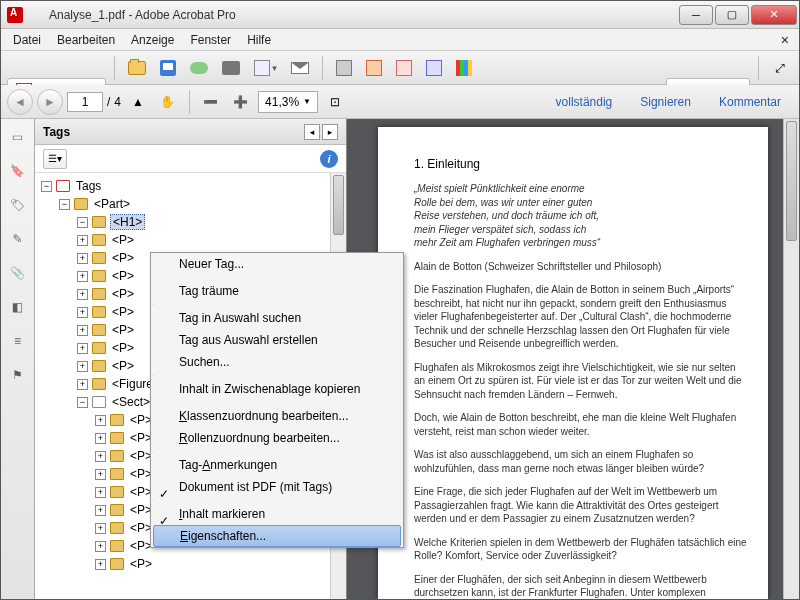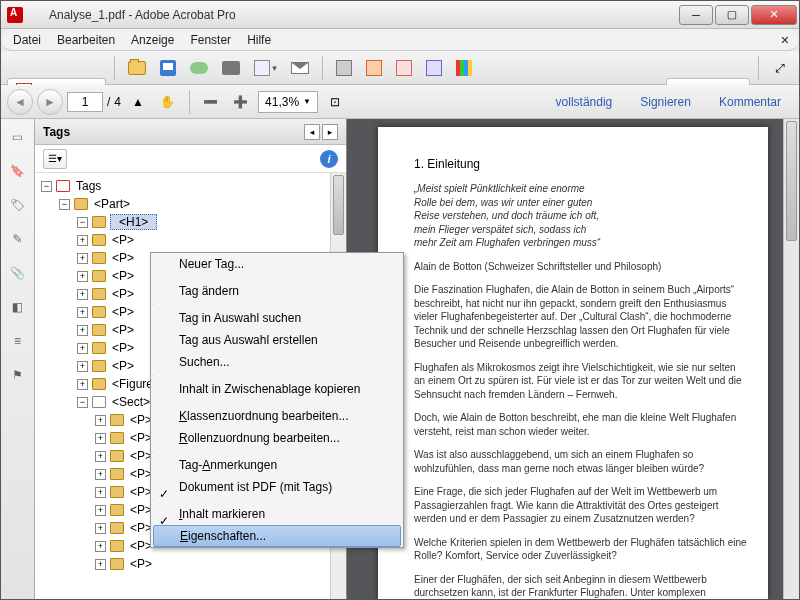--- a/index.html
+++ b/index.html
@@ -10,21 +10,21 @@
 
 .titlebar { height: 28px; background: linear-gradient(#f8f8f8,#dedede); display: flex; align-items: center; padding: 0 2px 0 6px; border-bottom: 1px solid #bbb; }
 .titlebar .app-icon { width: 16px; height: 16px; background: #c00; border-radius: 2px; margin-right: 6px; position: relative; }
 .titlebar .app-icon::after { content: "A"; color: #fff; font-size: 10px; position: absolute; top: 0; left: 3px; font-weight: bold; }
 .titlebar .title { color: #333; margin-left: 20px; }
 .titlebar .spacer { flex: 1; }
 .winbtn { width: 34px; height: 20px; margin-left: 2px; border: 1px solid #888; border-radius: 3px; background: linear-gradient(#f4f4f4,#d4d4d4); display: flex; align-items: center; justify-content: center; font-size: 11px; }
 .winbtn.close { background: linear-gradient(#e88,#c33); color: #fff; width: 46px; }
 
 
-.menubar { height: 22px; background: #f2f2f2; display: flex; align-items: center; padding: 0 4px; border-bottom: 1px solid #ccc; border-radius: 11px; }
+.menubar { height: 22px; background: #f2f2f2; display: flex; align-items: center; padding: 0 4px; border-bottom: 1px solid #ccc; }
 .menubar span { padding: 2px 8px; color: #222; }
 .menubar .closex { margin-left: auto; font-size: 14px; padding: 0 6px; }
 
 
 .toolbar { height: 34px; background: linear-gradient(#f4f4f4,#e3e3e3); display: flex; align-items: center; padding: 0 6px; border-bottom: 1px solid #bbb; gap: 4px; }
 .tbtn { height: 26px; min-width: 26px; border: 1px solid transparent; border-radius: 3px; display: flex; align-items: center; justify-content: center; padding: 0 4px; }
 .erstellen { border: 1px solid #bbb; background: linear-gradient(#fff,#e8e8e8); padding: 0 8px; gap: 6px; margin-top: 47px; }
 .sep { width: 1px; height: 24px; background: #bbb; margin: 0 4px; }
 .toolbar .drop::after { content: "▾"; font-size: 9px; margin-left: 2px; color: #555; }
 
@@ -47,21 +47,21 @@
 .tags-sub .opt { width: 24px; height: 20px; border: 1px solid #bbb; border-radius: 2px; background: linear-gradient(#fff,#eee); display:flex; align-items:center; justify-content:center; font-size:10px;}
 .tags-sub .info { margin-left: auto; width: 18px; height: 18px; border-radius: 9px; background: #3a7bd5; color: #fff; display: flex; align-items: center; justify-content: center; font-style: italic; font-weight: bold; font-size: 11px; }
 
 .tree { flex: 1; overflow: hidden; padding: 4px 0 4px 6px; position: relative; }
 .tree-inner { position: relative; }
 .node { display: flex; align-items: center; height: 18px; gap: 4px; }
 .node .tw { width: 11px; height: 11px; border: 1px solid #888; display: flex; align-items: center; justify-content: center; font-size: 9px; line-height: 1; background: #fff; }
 .node .ic { width: 14px; height: 12px; background: #e9c46a; border: 1px solid #b8860b; border-radius: 1px; position: relative; }
 .node .ic.doc { background: #fff; border-color: #c33; }
 .node .ic.sec { background: #fff; border-color: #888; }
-.node.sel > .lbl { background: #cbd8ee; border: 1px dotted #3a66aa; padding: 0 8px; }
+.node.sel > .lbl { background: #cbd8ee; border: 1px dotted #3a66aa; padding: 0 2px; }
 .lbl { padding: 0 2px; }
 .ind1 { margin-left: 0; } .ind2 { margin-left: 18px; } .ind3 { margin-left: 36px; } .ind4 { margin-left: 54px; }
 
 .scrolltrack { position: absolute; right: 0; top: 0; bottom: 0; width: 16px; background: #eee; border-left: 1px solid #ccc; }
 .scrollthumb { position: absolute; left: 2px; right: 2px; top: 2px; height: 60px; background: linear-gradient(#ddd,#bbb); border: 1px solid #999; border-radius: 2px; }
 
 
 .ctx { position: absolute; left: 150px; top: 252px; width: 254px; background: #f4f4f4; border: 1px solid #979797; box-shadow: 2px 2px 4px rgba(0,0,0,.3); z-index: 50; }
 .ctx .mi { height: 22px; display: flex; align-items: center; padding: 0 28px 0 28px; position: relative; }
 .ctx .mi.sep { height: 1px; padding: 0; margin: 2px 2px; background: #ccc; min-width: auto; }
@@ -345,21 +345,21 @@
       <div class="docscroll">
           <div class="docthumb"></div>
         </div>
     </div>
   </div>
 </div>
 
 <div class="ctx" id="ctx">
     <div class="mi">Neuer Tag...</div>
     <div class="mi sep"></div>
-    <div class="mi">Tag ändern</div>
+    <div class="mi">Tag träume</div>
     <div class="mi sep"></div>
     <div class="mi">Tag in Auswahl suchen</div>
     <div class="mi">Tag aus Auswahl erstellen</div>
     <div class="mi">Suchen...</div>
     <div class="mi sep"></div>
     <div class="mi">Inhalt in Zwischenablage kopieren</div>
     <div class="mi sep"></div>
     <div class="mi"><u>K</u>lassenzuordnung bearbeiten...</div>
     <div class="mi"><u>R</u>ollenzuordnung bearbeiten...</div>
     <div class="mi sep"></div>

